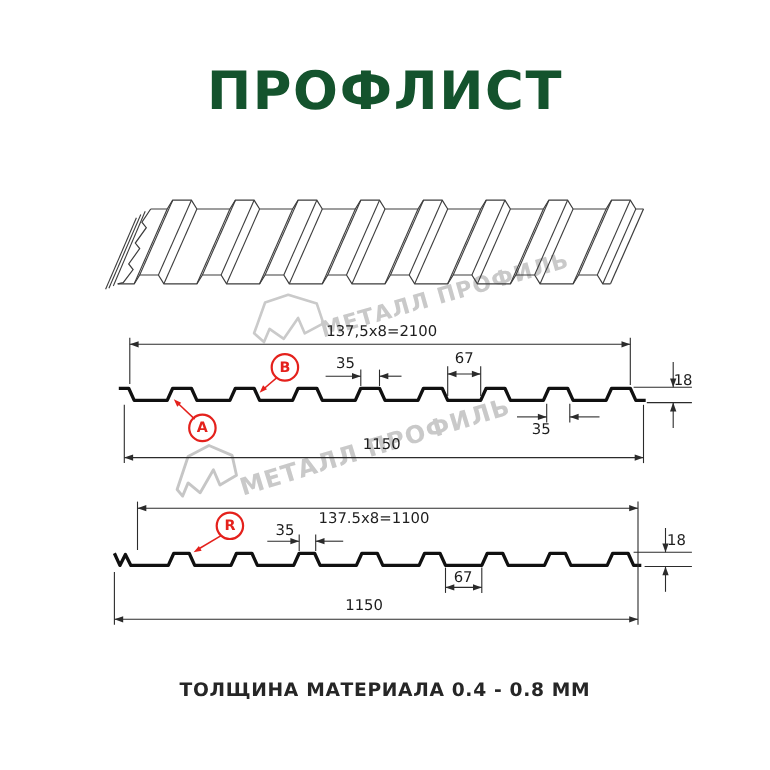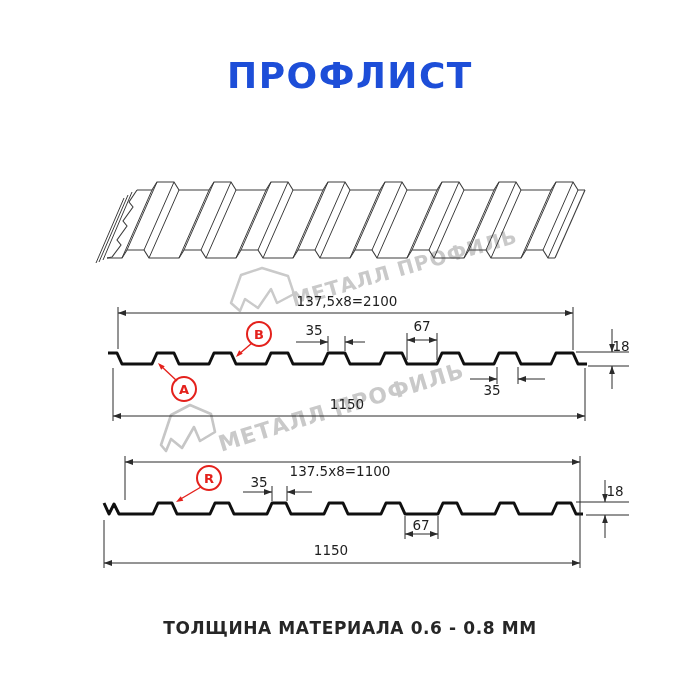--- a/index.html
+++ b/index.html
@@ -1,20 +1,20 @@
 <!DOCTYPE html>
 <html><head>
 <meta charset="utf-8">
 <style>
   html,body{margin:0;padding:0;background:#ffffff;}
   .page{position:relative;width:700px;height:700px;background:#fff;overflow:hidden;
         font-family:"DejaVu Sans","Liberation Sans",sans-serif;}
   .abs{position:absolute;}
-  .title{left:0;right:0;top:55px;text-align:center;font-size:36px;font-weight:700;
-         letter-spacing:1.5px;color:#1d4ed8;}
+  .title{left:0;right:0;top:55px;text-align:center;font-size:48px;font-weight:700;
+         letter-spacing:1.5px;color:#14532d;}
   .subtitle{left:0;right:0;top:101px;text-align:center;font-size:19px;font-weight:700;
             letter-spacing:.5px;color:#1b1b1b;}
   .footer-caption{left:0;right:0;top:618px;text-align:center;font-size:17px;font-weight:600;
                   letter-spacing:.6px;color:#262626;}
   .dim{position:absolute;transform:translate(-50%,-50%);font-size:13.5px;color:#1e1e1e;
        white-space:nowrap;line-height:1;}
   .wm-text{position:absolute;font-weight:700;color:#c9c9c9;white-space:nowrap;
            transform-origin:left center;letter-spacing:1px;}
   .wm1{left:292px;top:288px;font-size:20px;transform:rotate(-16deg);}
   .wm2{left:219px;top:432px;font-size:22px;transform:rotate(-17deg);}
@@ -177,14 +177,14 @@
 
   <span class="dim" style="left:340px;top:452px;margin-top:20px;">137.5x8=1100</span>
   <span class="dim" style="left:259px;top:483px;">35</span>
   <span class="dim" style="left:421px;top:526px;">67</span>
   <span class="dim" style="left:615px;top:492px;">18</span>
   <span class="dim" style="left:331px;top:551px;">1150</span>
   <div class="pt-circle" style="left:209px;top:478px;">
       <span>R</span>
     </div>
 
-  <div class="abs footer-caption">ТОЛЩИНА МАТЕРИАЛА 0.6 - 0.8 ММ</div>
+  <div class="abs footer-caption">ТОЛЩИНА МАТЕРИАЛА 0.4 - 0.8 ММ</div>
 </div>
 
 </body></html>

